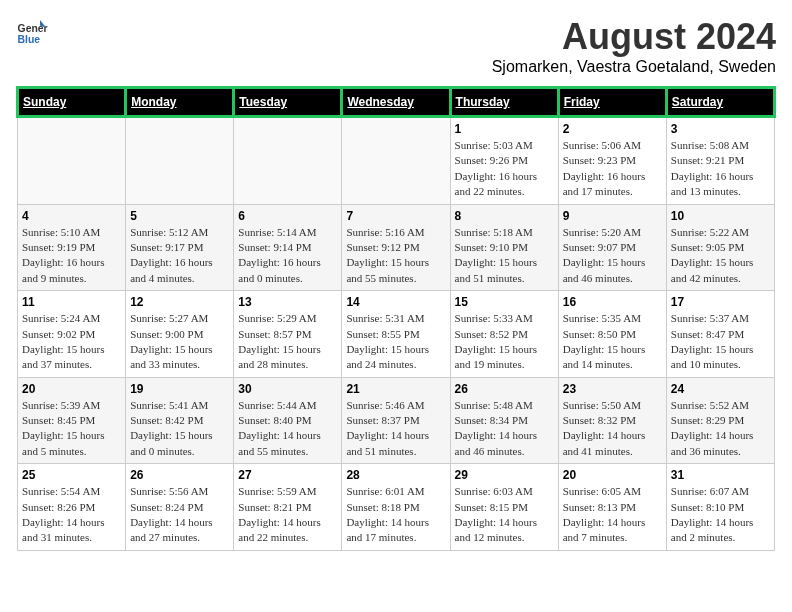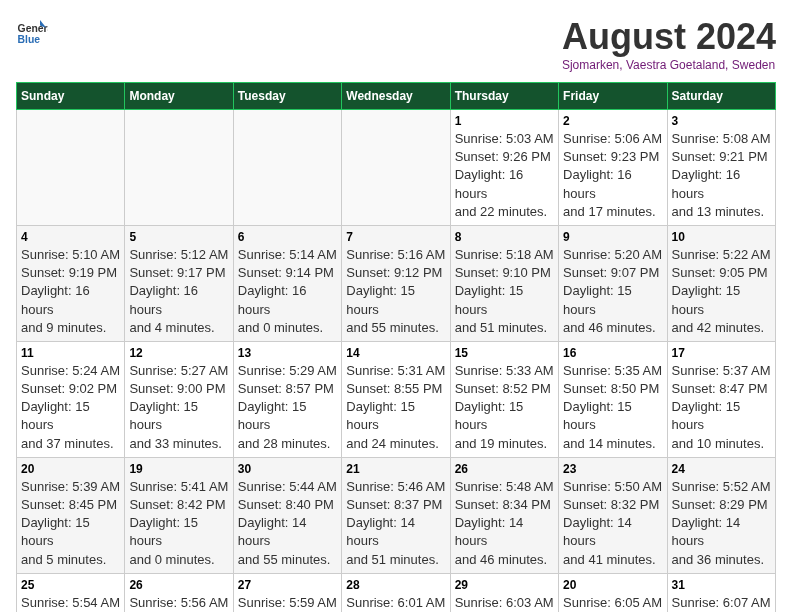--- a/index.html
+++ b/index.html
@@ -19,65 +19,67 @@
     .logo {
       display: flex;
       align-items: center;
       gap: 4px;
     }
     .logo-icon {
       width: 32px;
       height: 32px;
     }
     .title-area {
-      text-align: left;
+      text-align: right;
     }
     .main-title {
       font-size: 36px;
       font-weight: bold;
       color: #333;
     }
     .sub-title {
-      font-size: 12px;
-      color: #701a75;
+      font-size: 16px;
+      color: #000000;
     }
     table {
       width: 100%;
       border-collapse: collapse;
       font-size: 10.5px;
     }
     thead tr th {
-      background-color: #14532d;
+      background-color: #000000;
       color: #fff;
       padding: 6px 4px;
       text-align: left;
       font-size: 12px;
-      border: 1px solid #22c55e;
+      border: 3px solid #22c55e;
+      text-decoration: underline;
     }
     tbody tr td {
       border: 1px solid #ccc;
       padding: 4px 4px;
       vertical-align: top;
       width: calc(100%/7);
       min-height: 80px;
       background: #fff;
     }
     tbody tr:nth-child(even) td {
       background: #f5f5f5;
     }
     .day-number {
       font-weight: bold;
       font-size: 12px;
       margin-bottom: 2px;
       display: block;
     }
     .day-info {
-      font-size: 13px;
+      font-size: 11px;
       color: #333;
       line-height: 1.4;
+      font-family: Liberation Serif, serif;
     }
     .empty-cell {
       background: #f9f9f9 !important;
     }
   </style>
 </head>
 <body>
 
 <div class="header-area">
   <div class="logo">

